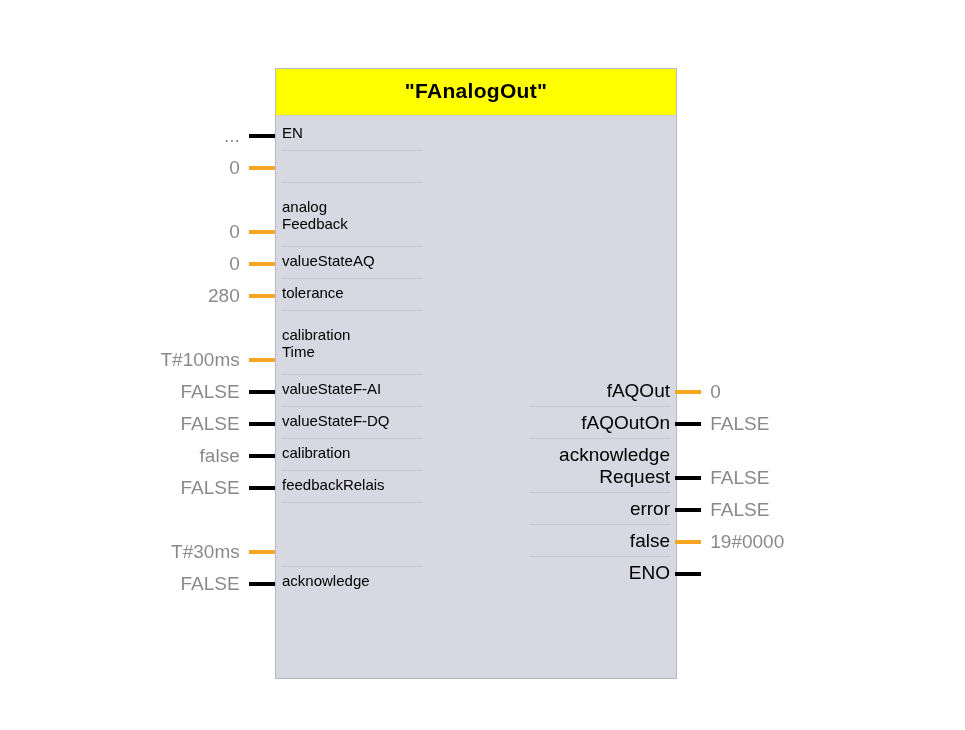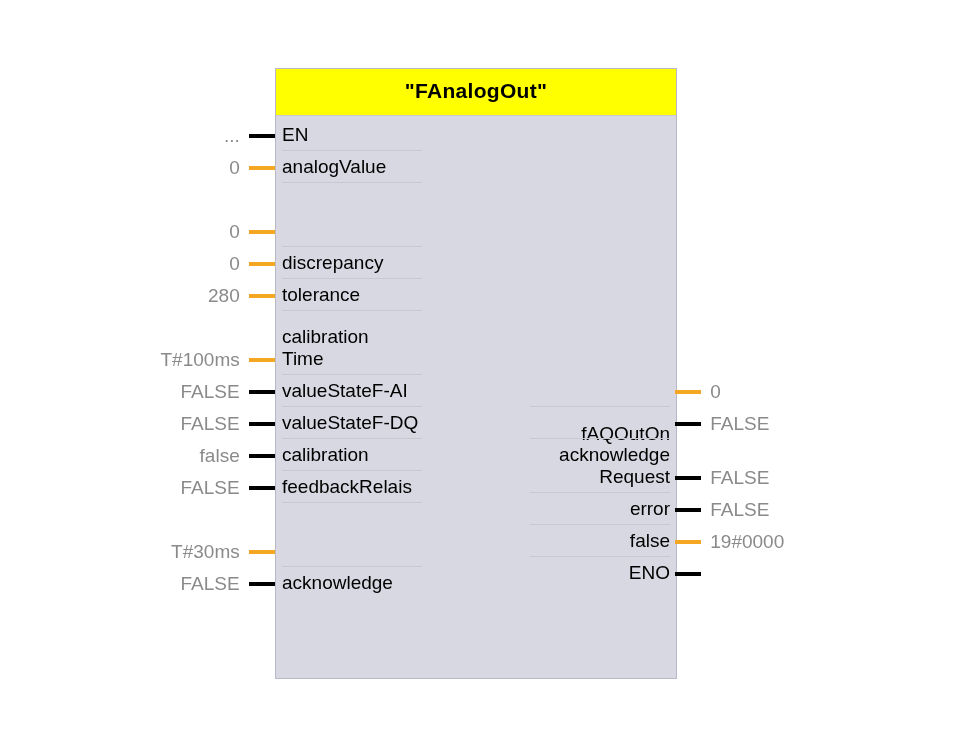--- a/index.html
+++ b/index.html
@@ -37,21 +37,21 @@
   .body {
     position: relative;
     height: 562px; 
   }
   
   .in-label {
     position: absolute;
     left: 6px;
     width: 190px;
     text-align: left;
-    font-size: 19px;
+    font-size: 15px;
     color: #000;
     line-height: 1.15;
   }
   .in-sep {
     position: absolute;
     left: 6px;
     width: 140px;
     height: 1px;
     background: #c8c8d2;
   }
@@ -100,43 +100,45 @@
 <body>
 
 <div class="stage">
 
   <div class="block">
     <div class="block-title">"FAnalogOut"</div>
     <div class="body">
 
       <div class="in-label" style="top:8px">EN</div>
       <div class="in-sep" style="top:34px"></div>
-      <div class="in-label" style="top:40px">analogValue</div>
       <div class="in-sep" style="top:66px"></div>
+      <div class="in-label" style="top:82px;white-space:pre-line">analog
+Feedback</div>
       <div class="in-sep" style="top:130px"></div>
-      <div class="in-label" style="top:136px">discrepancy</div>
+      <div class="in-label" style="top:136px">valueStateAQ</div>
       <div class="in-sep" style="top:162px"></div>
       <div class="in-label" style="top:168px">tolerance</div>
       <div class="in-sep" style="top:194px"></div>
       <div class="in-label" style="top:210px;white-space:pre-line">calibration
 Time</div>
       <div class="in-sep" style="top:258px"></div>
       <div class="in-label" style="top:264px">valueStateF-AI</div>
       <div class="in-sep" style="top:290px"></div>
       <div class="in-label" style="top:296px">valueStateF-DQ</div>
       <div class="in-sep" style="top:322px"></div>
       <div class="in-label" style="top:328px">calibration</div>
       <div class="in-sep" style="top:354px"></div>
       <div class="in-label" style="top:360px">feedbackRelais</div>
       <div class="in-sep" style="top:386px"></div>
       <div class="in-sep" style="top:450px"></div>
       <div class="in-label" style="top:456px">acknowledge</div>
 
+      <div class="out-label" style="top:264px">fAQOut</div>
       <div class="out-sep" style="top:290px"></div>
-      <div class="out-label" style="top:307px">fAQOutOn</div>
+      <div class="out-label" style="top:296px">fAQOutOn</div>
       <div class="out-sep" style="top:322px"></div>
       <div class="out-label" style="top:328px;white-space:pre-line">acknowledge
 Request</div>
       <div class="out-sep" style="top:376px"></div>
       <div class="out-label" style="top:382px">error</div>
       <div class="out-sep" style="top:408px"></div>
       <div class="out-label" style="top:414px">false</div>
       <div class="out-sep" style="top:440px"></div>
       <div class="out-label" style="top:446px">ENO</div>
 

